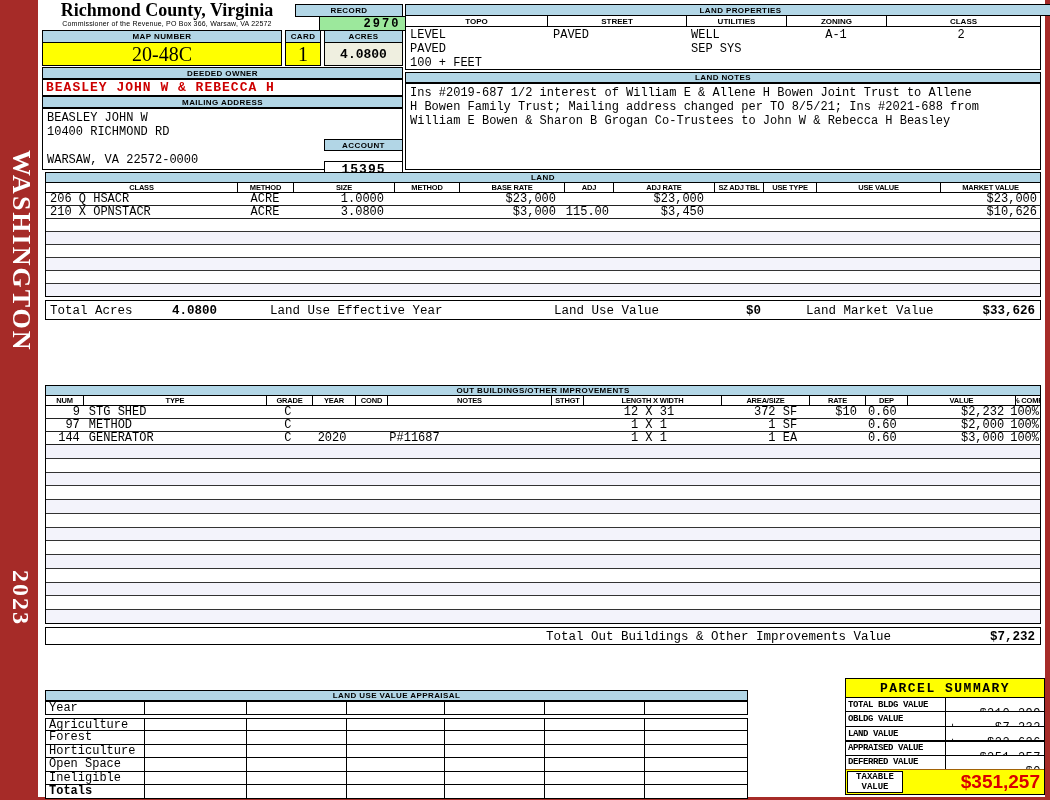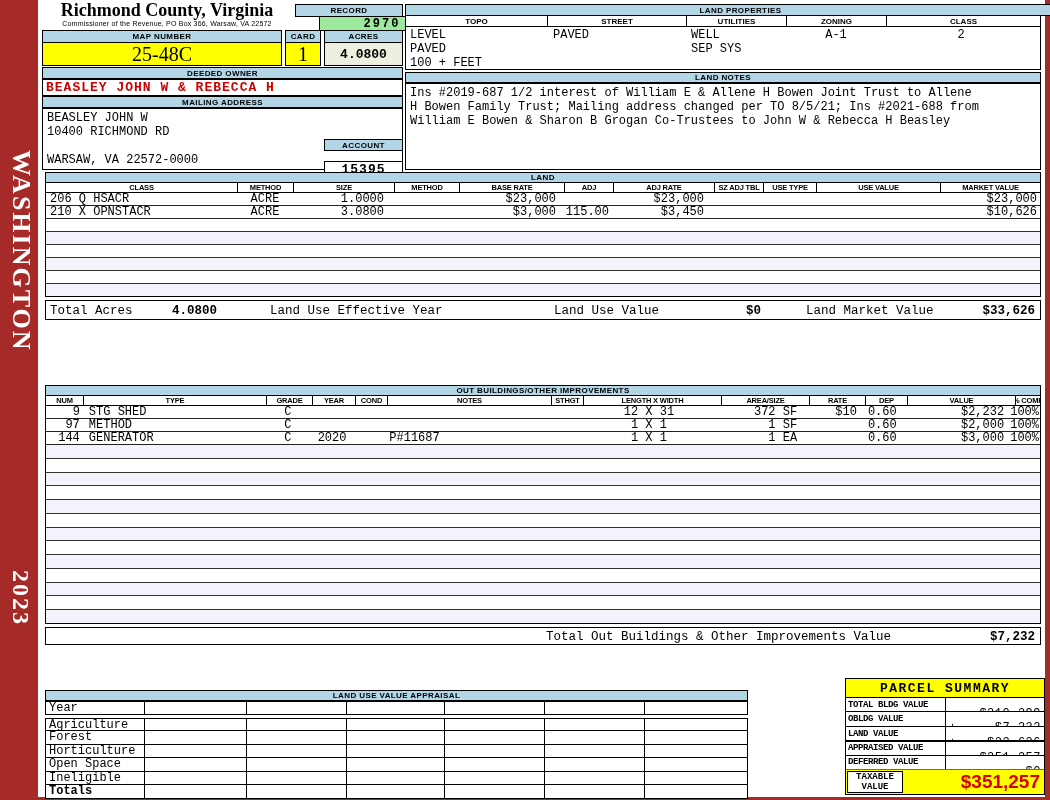--- a/index.html
+++ b/index.html
@@ -154,21 +154,21 @@
 <div id="spine-state" class="vtext">WASHINGTON</div>
 <div id="spine-year" class="vtext">2023</div>
 
 <div id="county-box" class="abs">
   <div id="county-title">Richmond County, Virginia</div>
   <div id="county-sub">Commissioner of the Revenue, PO Box 366, Warsaw, VA 22572</div>
 </div>
 <div id="record-hdr" class="abs bar">RECORD</div>
 <div id="record-val" class="abs">2970</div>
 <div id="mapnum-hdr" class="abs bar">MAP NUMBER</div>
-<div id="mapnum-val" class="abs">25-48C</div>
+<div id="mapnum-val" class="abs">20-48C</div>
 <div id="card-hdr" class="abs bar">CARD</div>
 <div id="card-val" class="abs">1</div>
 <div id="acres-hdr" class="abs bar">ACRES</div>
 <div id="acres-val" class="abs">4.0800</div>
 <div id="owner-hdr" class="abs bar">DEEDED OWNER</div>
 <div id="owner-box" class="abs box">BEASLEY JOHN W &amp; REBECCA H</div>
 <div id="mail-hdr" class="abs bar">MAILING ADDRESS</div>
 <div id="addr-box" class="abs box">
   <div>BEASLEY JOHN W</div>
   <div>10400 RICHMOND RD</div>

